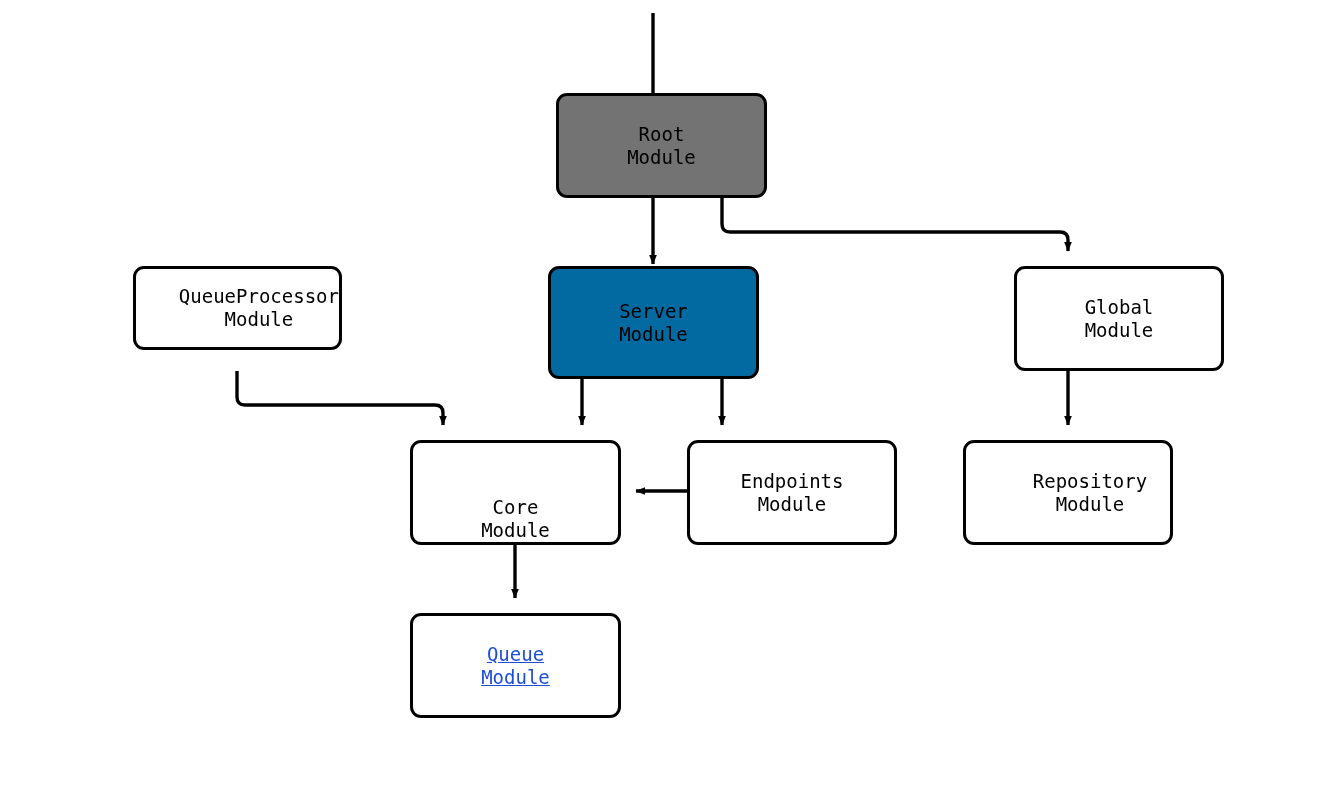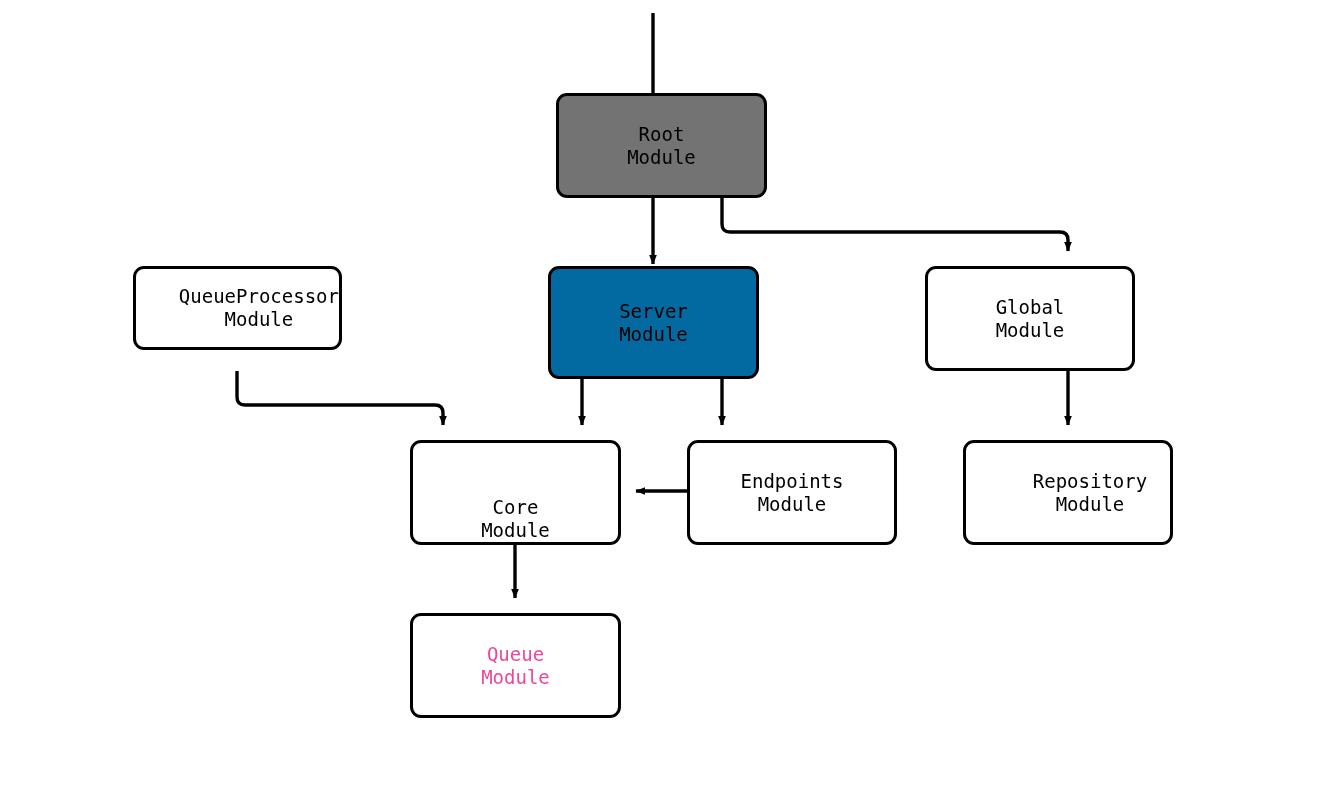--- a/index.html
+++ b/index.html
@@ -97,35 +97,35 @@
 Module</div>
       </div>
       <div class="node" style="left: 133px; top: 266px; width: 209px; height: 84px; border-color: rgb(0, 0, 0); background: rgb(255, 255, 255); justify-content: flex-end;">
         <div class="node-label" style="color: rgb(0, 0, 0);">QueueProcessor
 Module</div>
       </div>
       <div class="node" style="left: 548px; top: 266px; width: 211px; height: 113px; border-color: rgb(0, 0, 0); background: #0369a1;">
         <div class="node-label" style="color: rgb(0, 0, 0);">Server
 Module</div>
       </div>
-      <div class="node" style="left: 925px; top: 266px; width: 210px; height: 105px; border-color: rgb(0, 0, 0); background: rgb(255, 255, 255);">
+      <div class="node" style="left: 1014px; top: 266px; width: 210px; height: 105px; border-color: rgb(0, 0, 0); background: rgb(255, 255, 255);">
         <div class="node-label" style="color: rgb(0, 0, 0);">Global
 Module</div>
       </div>
       <div class="node" style="left: 410px; top: 440px; width: 211px; height: 105px; border-color: rgb(0, 0, 0); background: rgb(255, 255, 255); align-items: flex-end;">
         <div class="node-label" style="color: rgb(0, 0, 0);">Core
 Module</div>
       </div>
       <div class="node" style="left: 687px; top: 440px; width: 210px; height: 105px; border-color: rgb(0, 0, 0); background: rgb(255, 255, 255);">
         <div class="node-label" style="color: rgb(0, 0, 0);">Endpoints
 Module</div>
       </div>
       <div class="node" style="left: 963px; top: 440px; width: 210px; height: 105px; border-color: rgb(0, 0, 0); background: rgb(255, 255, 255); padding-left: 44px;">
         <div class="node-label" style="color: rgb(0, 0, 0);">Repository
 Module</div>
       </div>
       <div class="node" style="left: 410px; top: 613px; width: 211px; height: 105px; border-color: rgb(0, 0, 0); background: rgb(255, 255, 255);">
-        <div class="node-label" style="color: #ec4899;">Queue
+        <div class="node-label" style="color: #1d4ed8; text-decoration: underline;">Queue
 Module</div>
       </div>
     </div>
 
 </div>
 
 </body></html>

